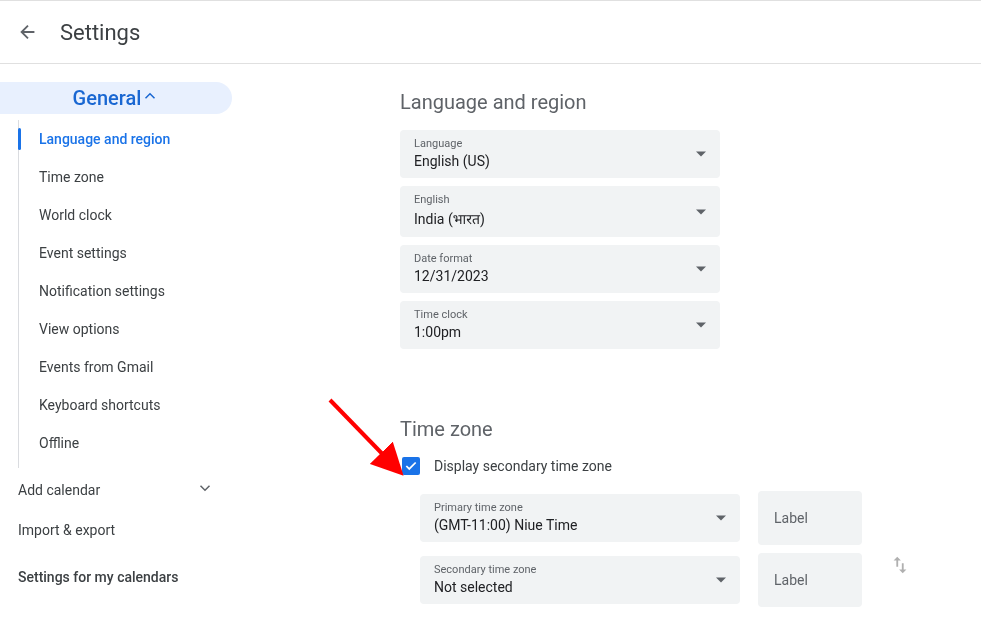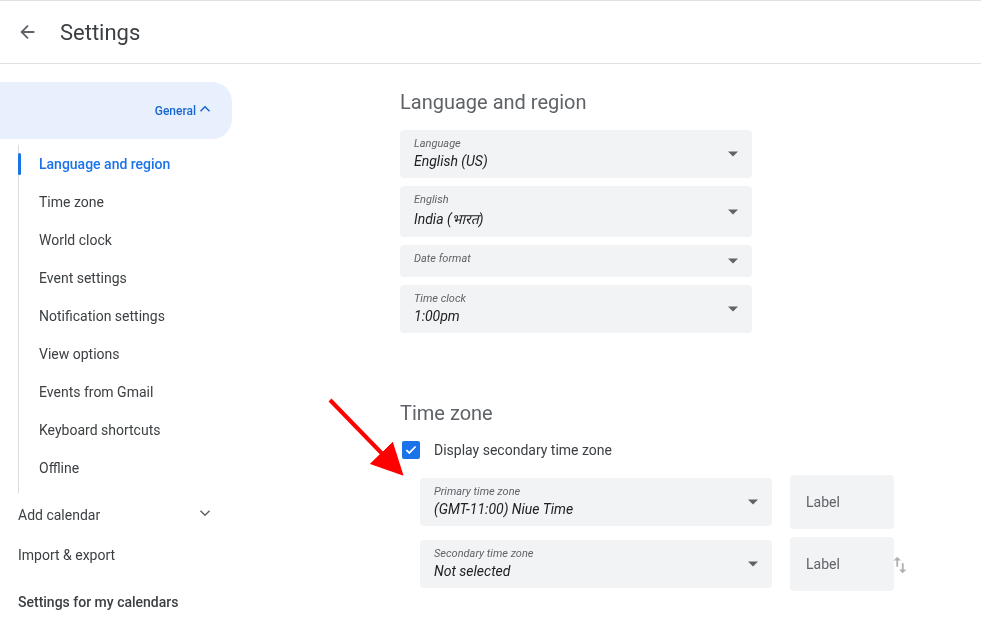--- a/index.html
+++ b/index.html
@@ -43,25 +43,25 @@
       height: calc(100% - 64px);
     }
     .sidebar {
       width: 260px;
       padding-top: 18px;
       flex-shrink: 0;
     }
     .side-section-head {
       display: flex;
       align-items: center;
-      justify-content: flex-end;
-      padding: 18px 18px;
+      justify-content: center;
+      padding: 4px 18px;
       border-radius: 0 20px 20px 0;
       cursor: pointer;
-      font-size: 12px;
+      font-size: 20px;
       color: #3c4043;
       margin-right: 28px;
     }
     .side-section-head.active {
       background: #e8f0fe;
       color: #1967d2;
       font-weight: 500;
     }
     .side-section-head .chev {
       color: #5f6368;
@@ -120,25 +120,24 @@
     .section-title {
       font-size: 20px;
       color: #5f6368;
       font-weight: 400;
       margin-bottom: 16px;
     }
     .field {
       background: #f1f3f4;
       border-radius: 4px;
       padding: 7px 14px 9px 14px;
-      width: 352px;
+      width: 320px;
       margin-bottom: 8px;
       position: relative;
       cursor: pointer;
-      font-style: italic;
     }
     .field-label {
       font-size: 11px;
       color: #5f6368;
       margin-bottom: 3px;
     }
     .field-value {
       font-size: 14px;
       color: #202124;
     }
@@ -265,20 +264,21 @@
     <div class="field">
       <div class="field-label">English</div>
       <div class="field-value">India (भारत)</div>
       <span class="field-caret"><svg width="10" height="10" viewBox="0 0 10 6" fill="currentColor">
             <path d="M0 0l5 5 5-5z"></path>
           </svg></span>
     </div>
 
     <div class="field">
       <div class="field-label">Date format</div>
+      <div class="field-value">12/31/2023</div>
       <span class="field-caret"><svg width="10" height="10" viewBox="0 0 10 6" fill="currentColor">
             <path d="M0 0l5 5 5-5z"></path>
           </svg></span>
     </div>
 
     <div class="field">
       <div class="field-label">Time clock</div>
       <div class="field-value">1:00pm</div>
       <span class="field-caret"><svg width="10" height="10" viewBox="0 0 10 6" fill="currentColor">
             <path d="M0 0l5 5 5-5z"></path>

